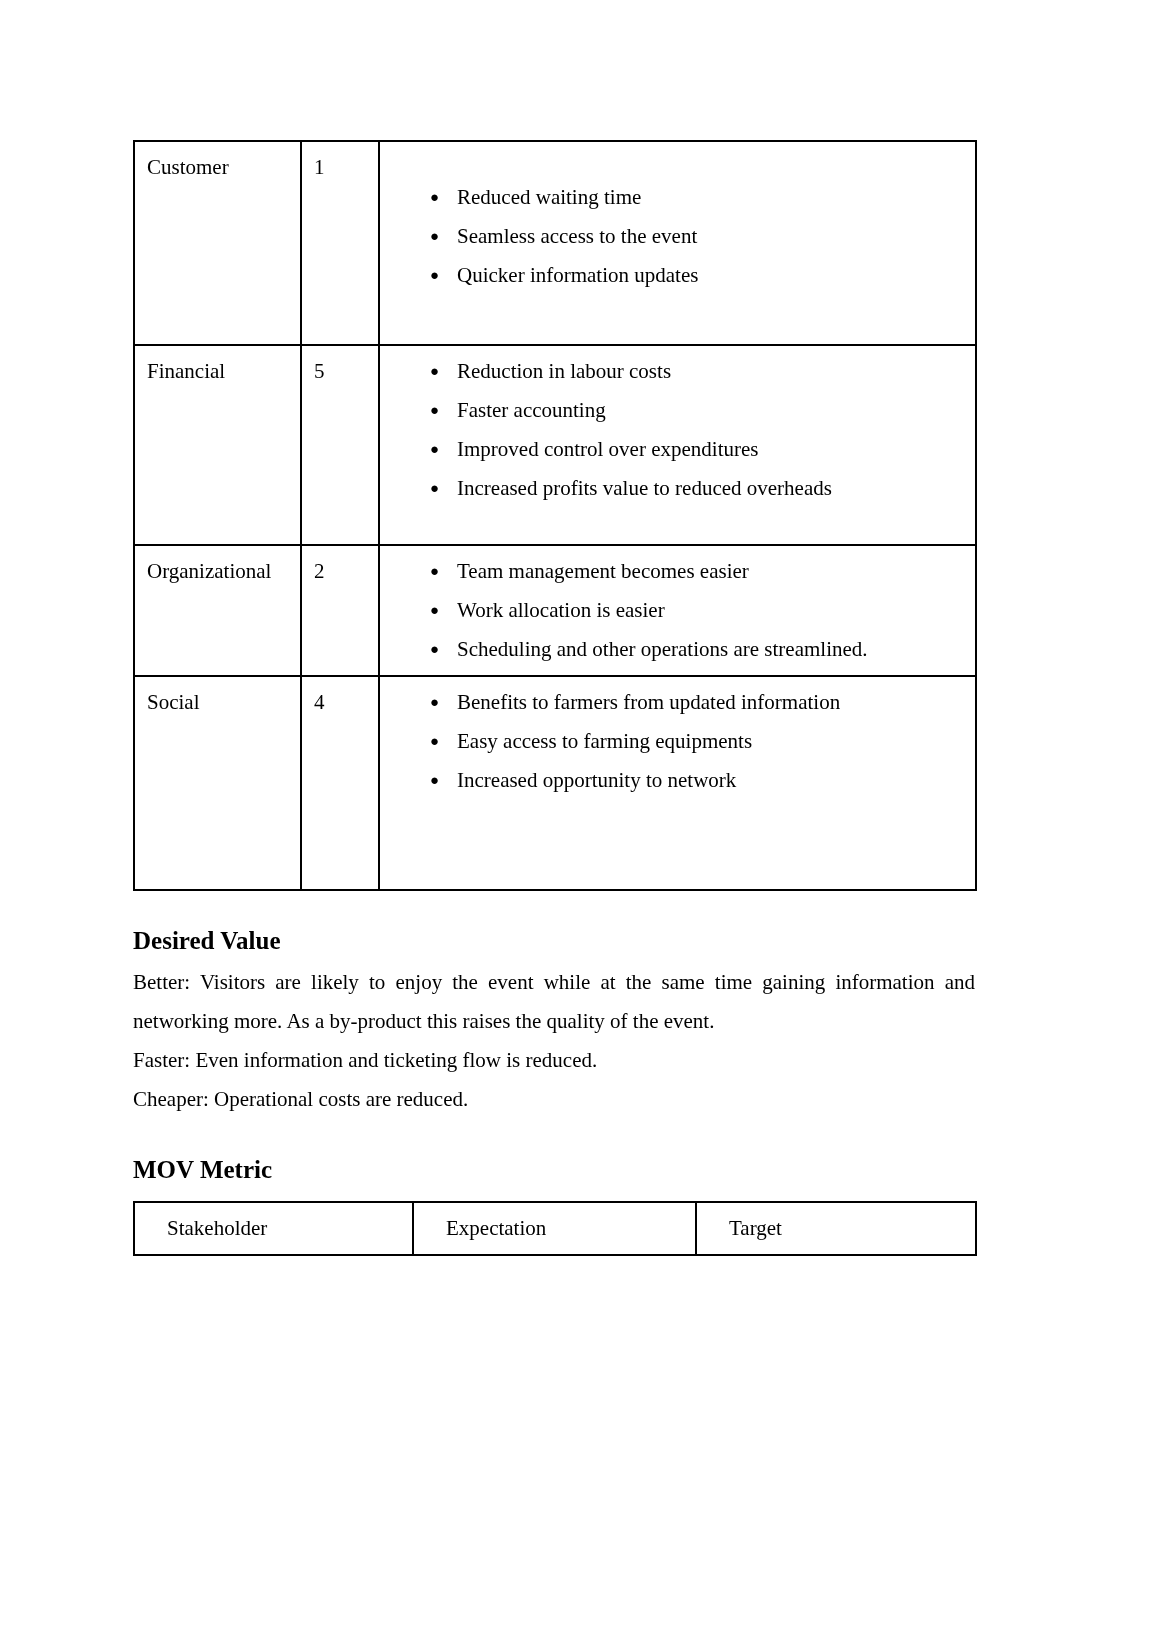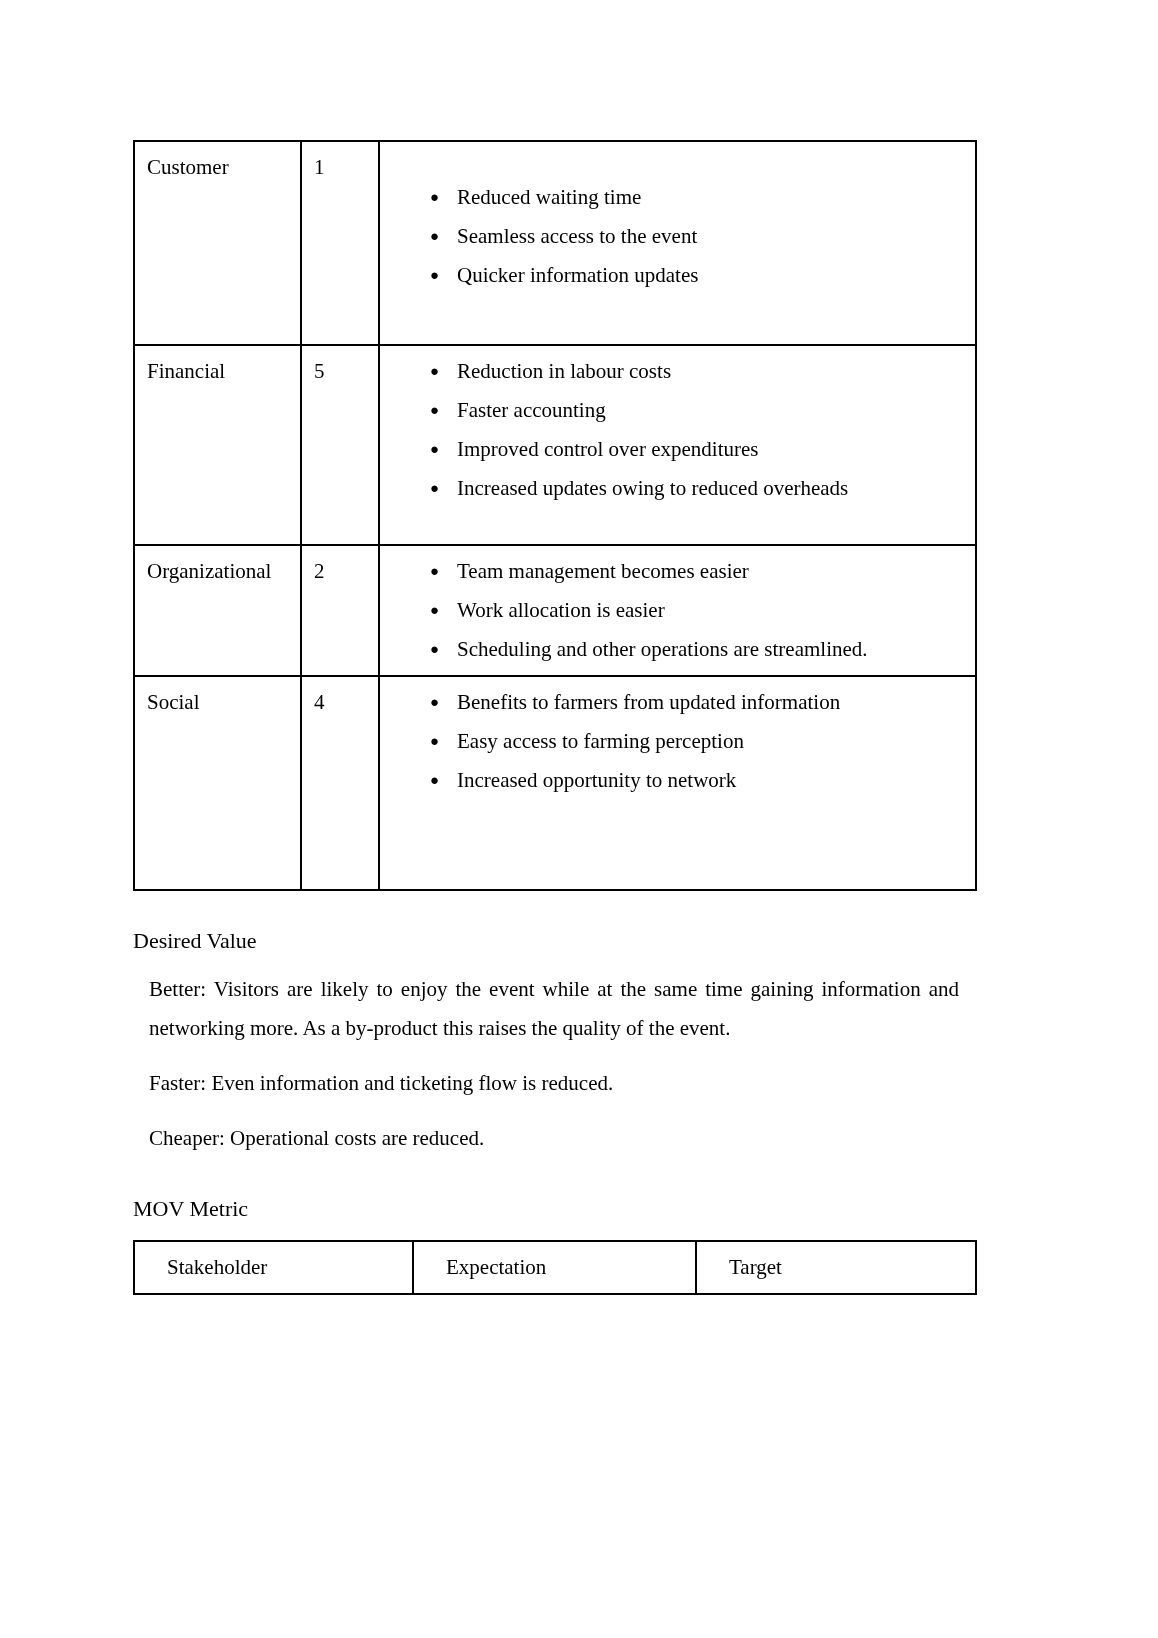--- a/index.html
+++ b/index.html
@@ -23,24 +23,24 @@
   tr.r4 td { height: 214px; }
 
   ul.benefits { list-style: none; margin: 0 0 0 38px; padding: 0; }
   ul.benefits.lead { margin-top: 30px; }
   ul.benefits li { position: relative; padding-left: 27px; line-height: 39px; }
   ul.benefits li .blt {
     position: absolute; left: 0; top: 0;
     font-size: 15px; line-height: 39px;
   }
 
-  .heading { font-weight: normal; font-size: 22px; line-height: 26px; }
+  .heading { font-weight: bold; font-size: 25px; line-height: 26px; }
   .dv-heading { margin-top: 37px; }
   .paras { margin-top: 9px; line-height: 39px; }
-  .paras p { margin: 16px; }
+  .paras p { margin: 0; }
   .paras p.just { text-align: justify; }
 
   .mov-heading { margin-top: 38px; }
   table.mov { margin-top: 18px; }
   tr.mov-head td { height: 40px; padding-left: 32px; }
   tr.mov-data td { height: 239px; text-align: justify; }
 </style>
 </head>
 <body>
 
@@ -65,42 +65,42 @@
         </td>
       </tr>
       <tr class="r2">
         <td>Financial</td>
         <td>5</td>
         <td>
           <ul class="benefits">
             <li><span class="blt">●</span><span>Reduction in labour costs</span></li>
             <li><span class="blt">●</span><span>Faster accounting</span></li>
             <li><span class="blt">●</span><span>Improved control over expenditures</span></li>
-            <li><span class="blt">●</span><span>Increased updates owing to reduced overheads</span></li>
+            <li><span class="blt">●</span><span>Increased profits value to reduced overheads</span></li>
           </ul>
         </td>
       </tr>
       <tr class="r3">
         <td>Organizational</td>
         <td>2</td>
         <td>
           <ul class="benefits">
             <li><span class="blt">●</span><span>Team management becomes easier</span></li>
             <li><span class="blt">●</span><span>Work allocation is easier</span></li>
             <li><span class="blt">●</span><span>Scheduling and other operations are streamlined.</span></li>
           </ul>
         </td>
       </tr>
       <tr class="r4">
         <td>Social</td>
         <td>4</td>
         <td>
           <ul class="benefits">
             <li><span class="blt">●</span><span>Benefits to farmers from updated information</span></li>
-            <li><span class="blt">●</span><span>Easy access to farming perception</span></li>
+            <li><span class="blt">●</span><span>Easy access to farming equipments</span></li>
             <li><span class="blt">●</span><span>Increased opportunity to network</span></li>
           </ul>
         </td>
       </tr>
     </tbody>
   </table>
 
   <div class="heading dv-heading">Desired Value</div>
   <div class="paras">
     <p class="just">Better: Visitors are likely to enjoy the event while at the same time gaining information and networking more. As a by-product this raises the quality of the event.</p>

